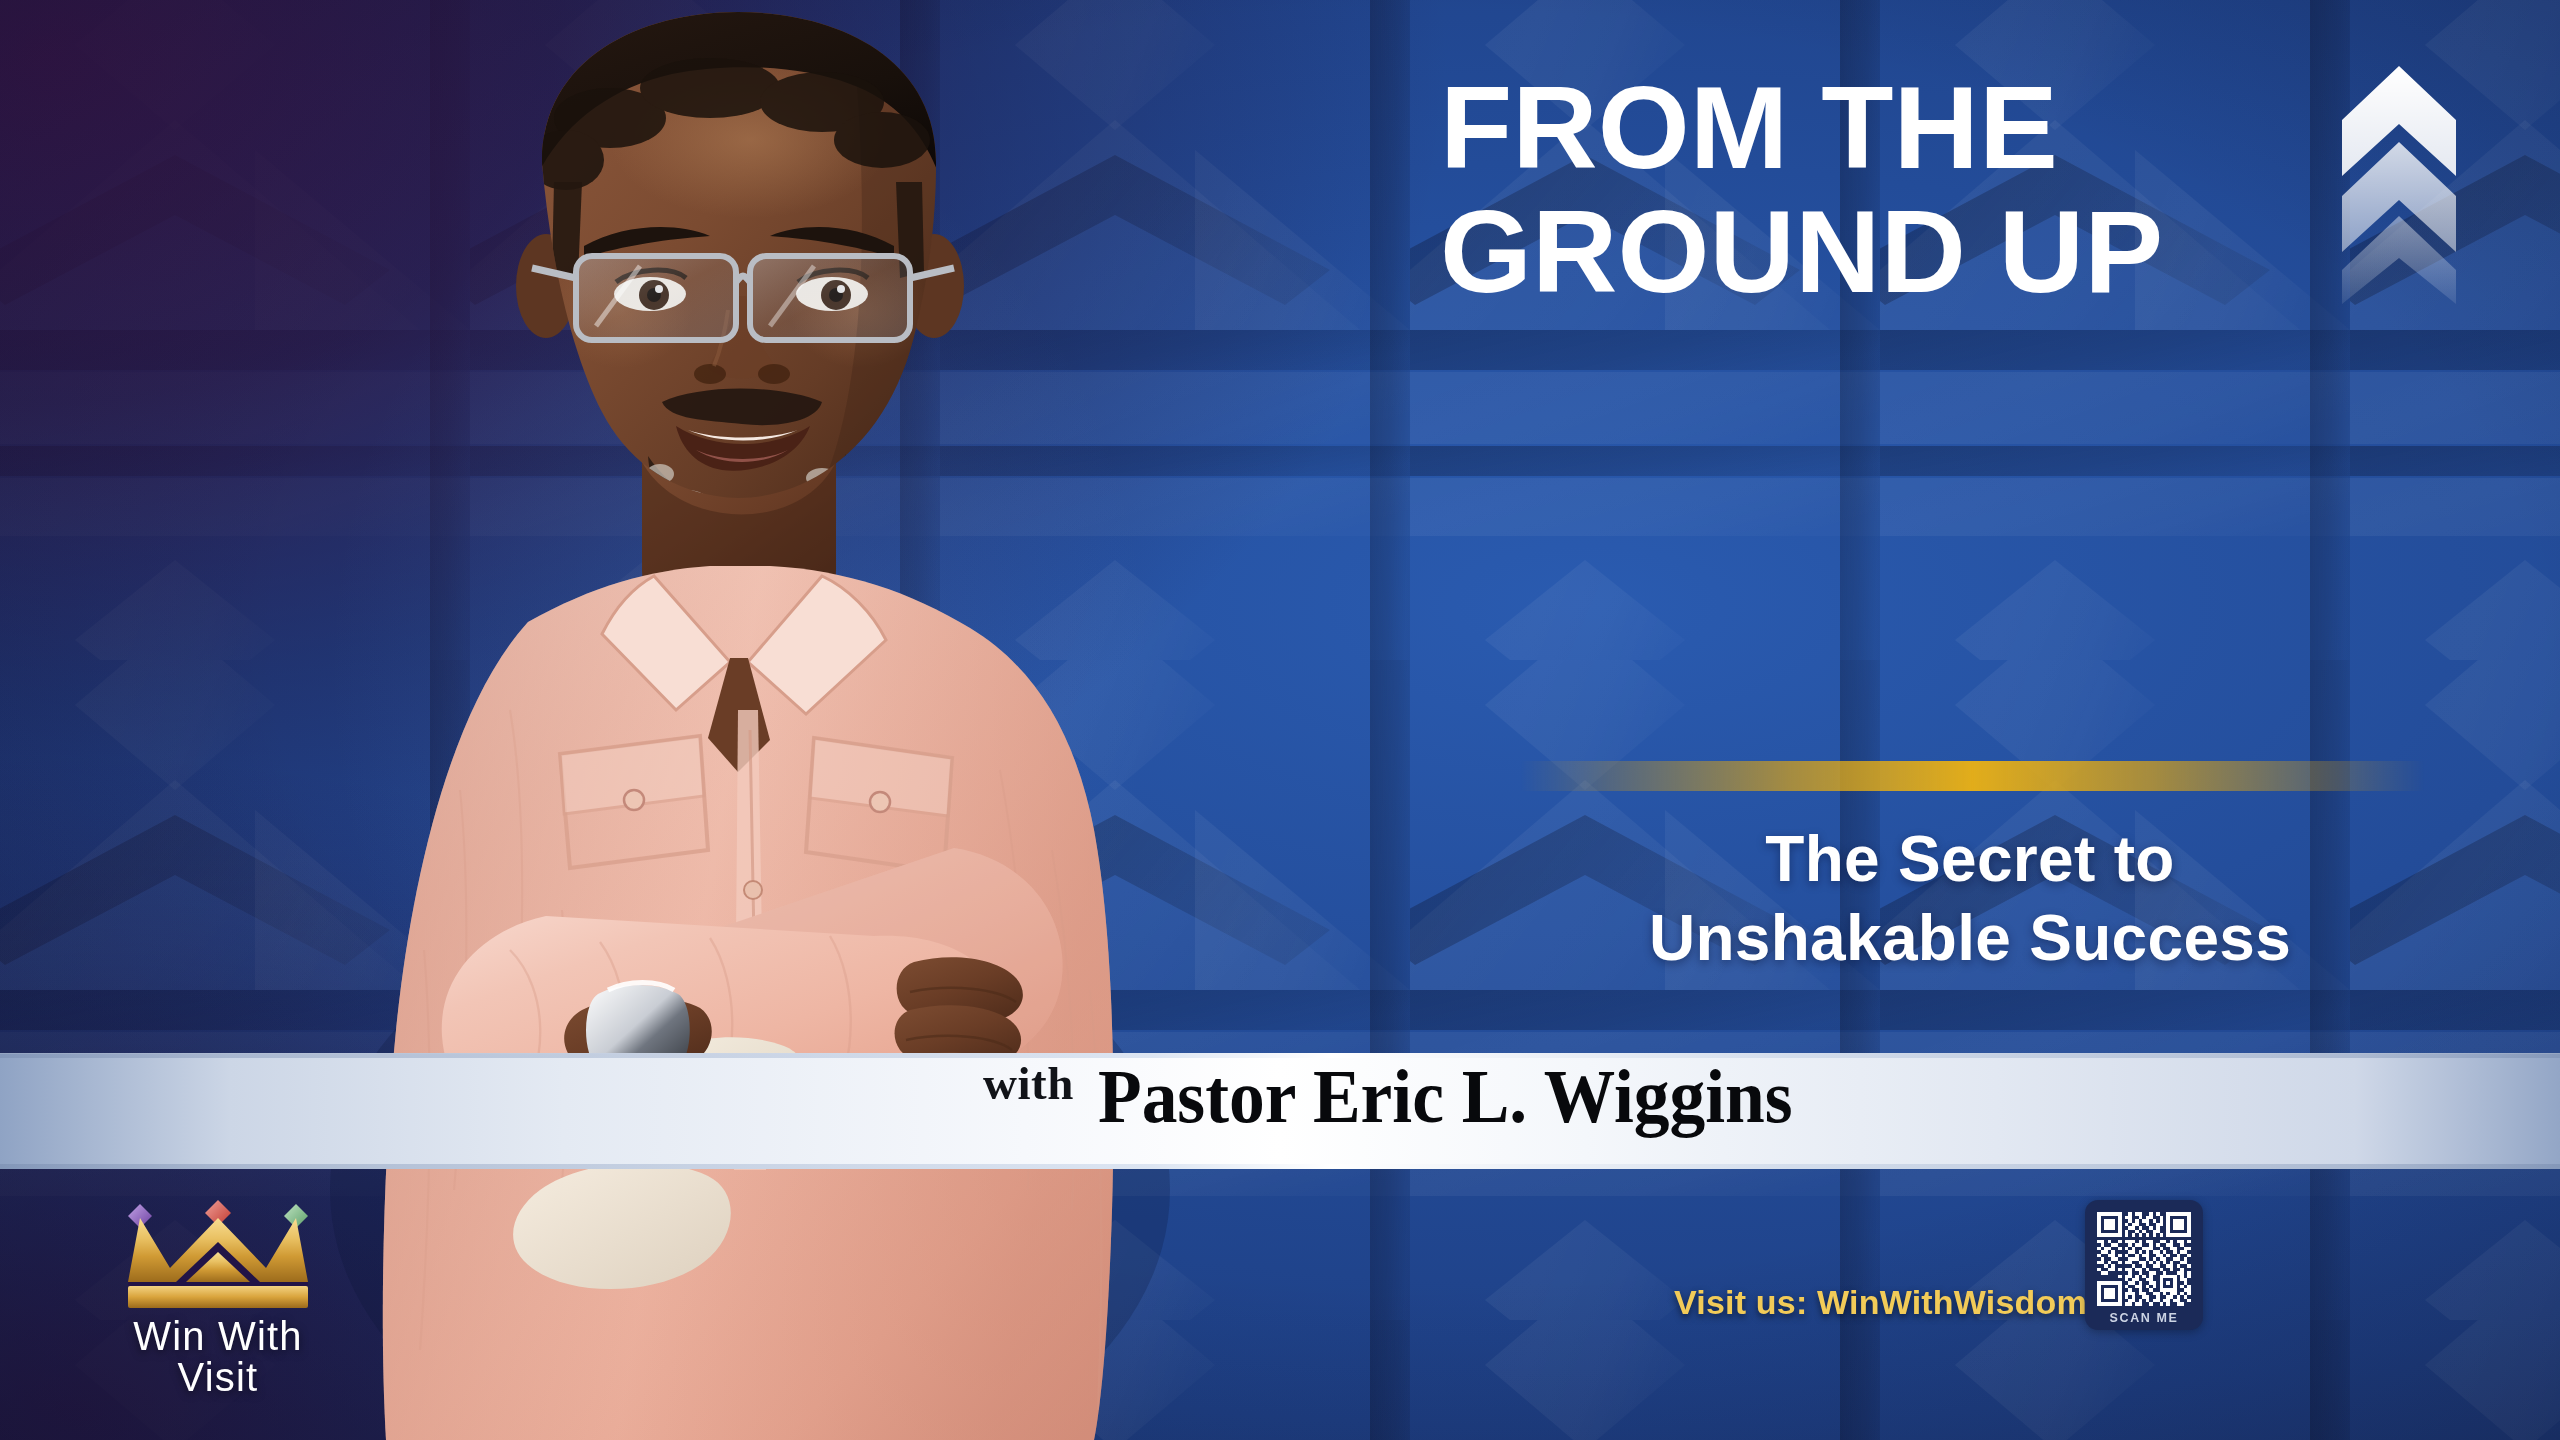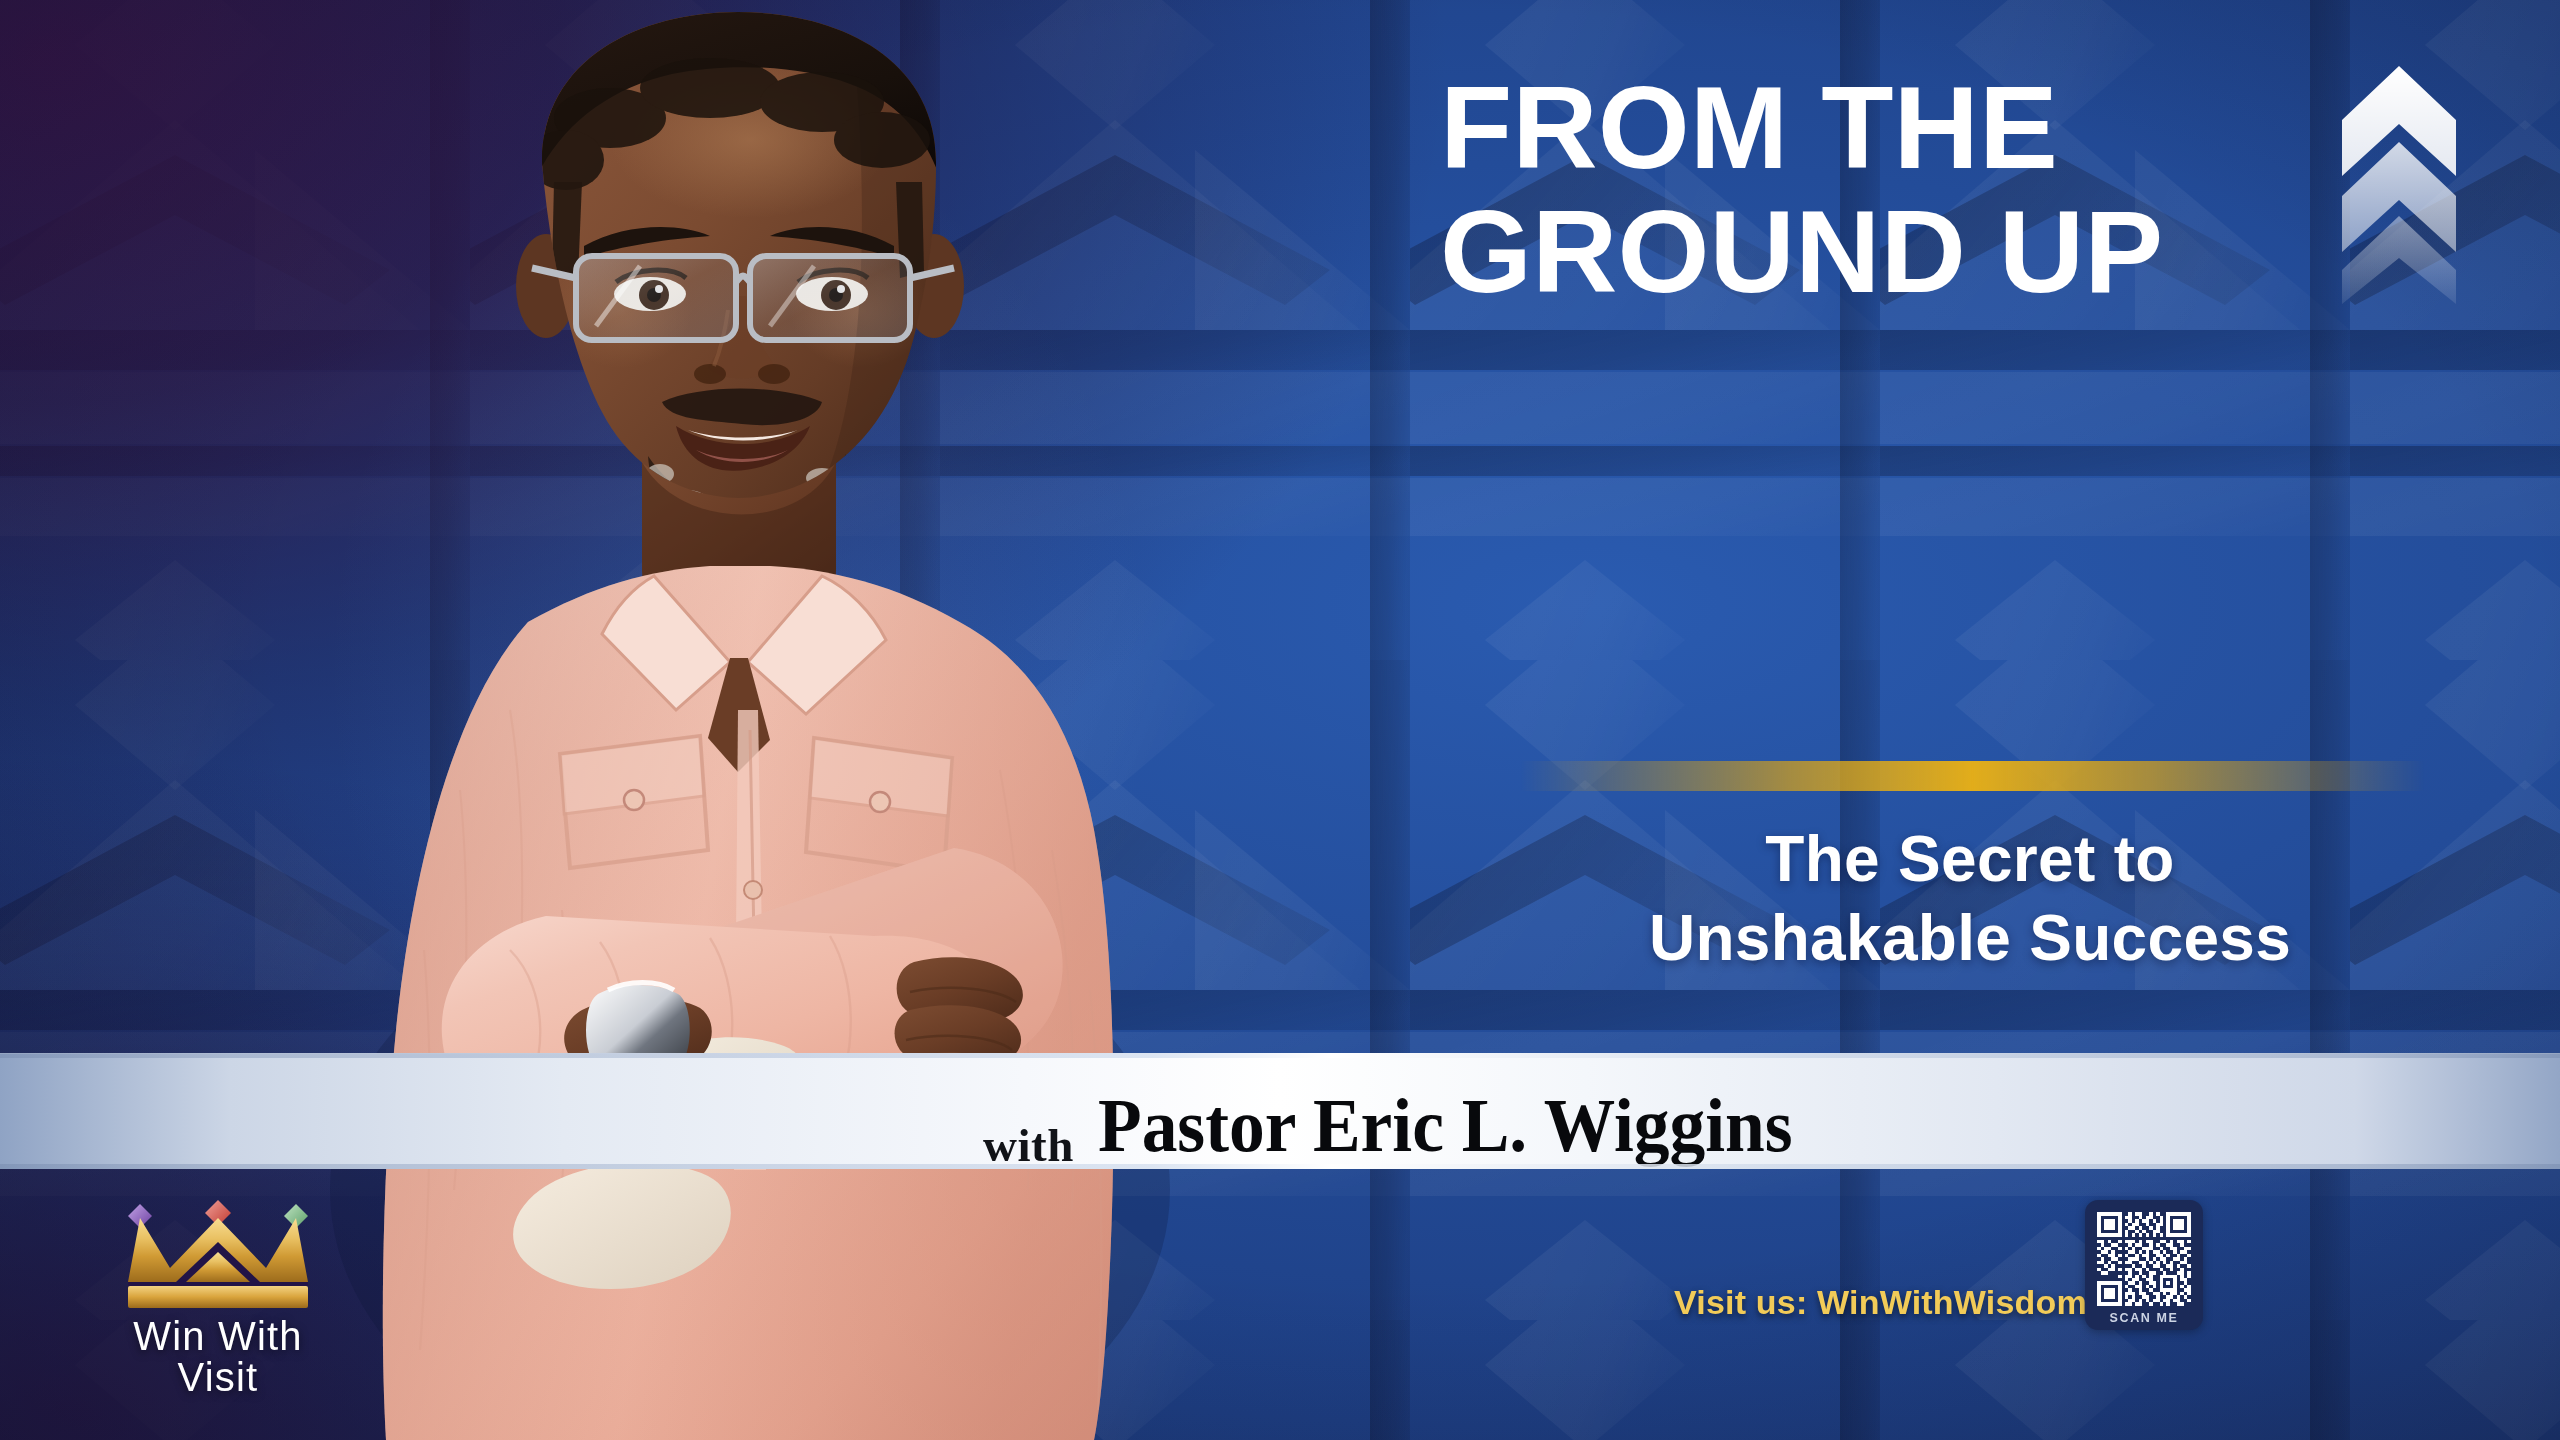--- a/index.html
+++ b/index.html
@@ -145,21 +145,21 @@
   .name-banner::before,
   .name-banner::after {
     content:""; position:absolute; left:0; width:100%; height:5px;
     background:linear-gradient(to right, rgba(120,140,175,.55), rgba(215,225,240,.85) 45%, rgba(255,255,255,.95) 52%, rgba(205,216,233,.8) 70%, rgba(120,140,175,.55));
   }
   .name-banner::before { top:0; }
   .name-banner::after  { bottom:0; }
 
   .name-inner {
     position:absolute; inset:0;
-    display:flex; align-items:flex-end; justify-content:center;
+    display:flex; align-items:flex-start; justify-content:center;
     padding-left:260px;
     gap:24px;
   }
   .with-word {
     font-family:"Liberation Serif", serif;
     font-weight:700;
     font-size:47px;
     color:#111318;
     letter-spacing:.5px;
     position:relative; top:3px;

